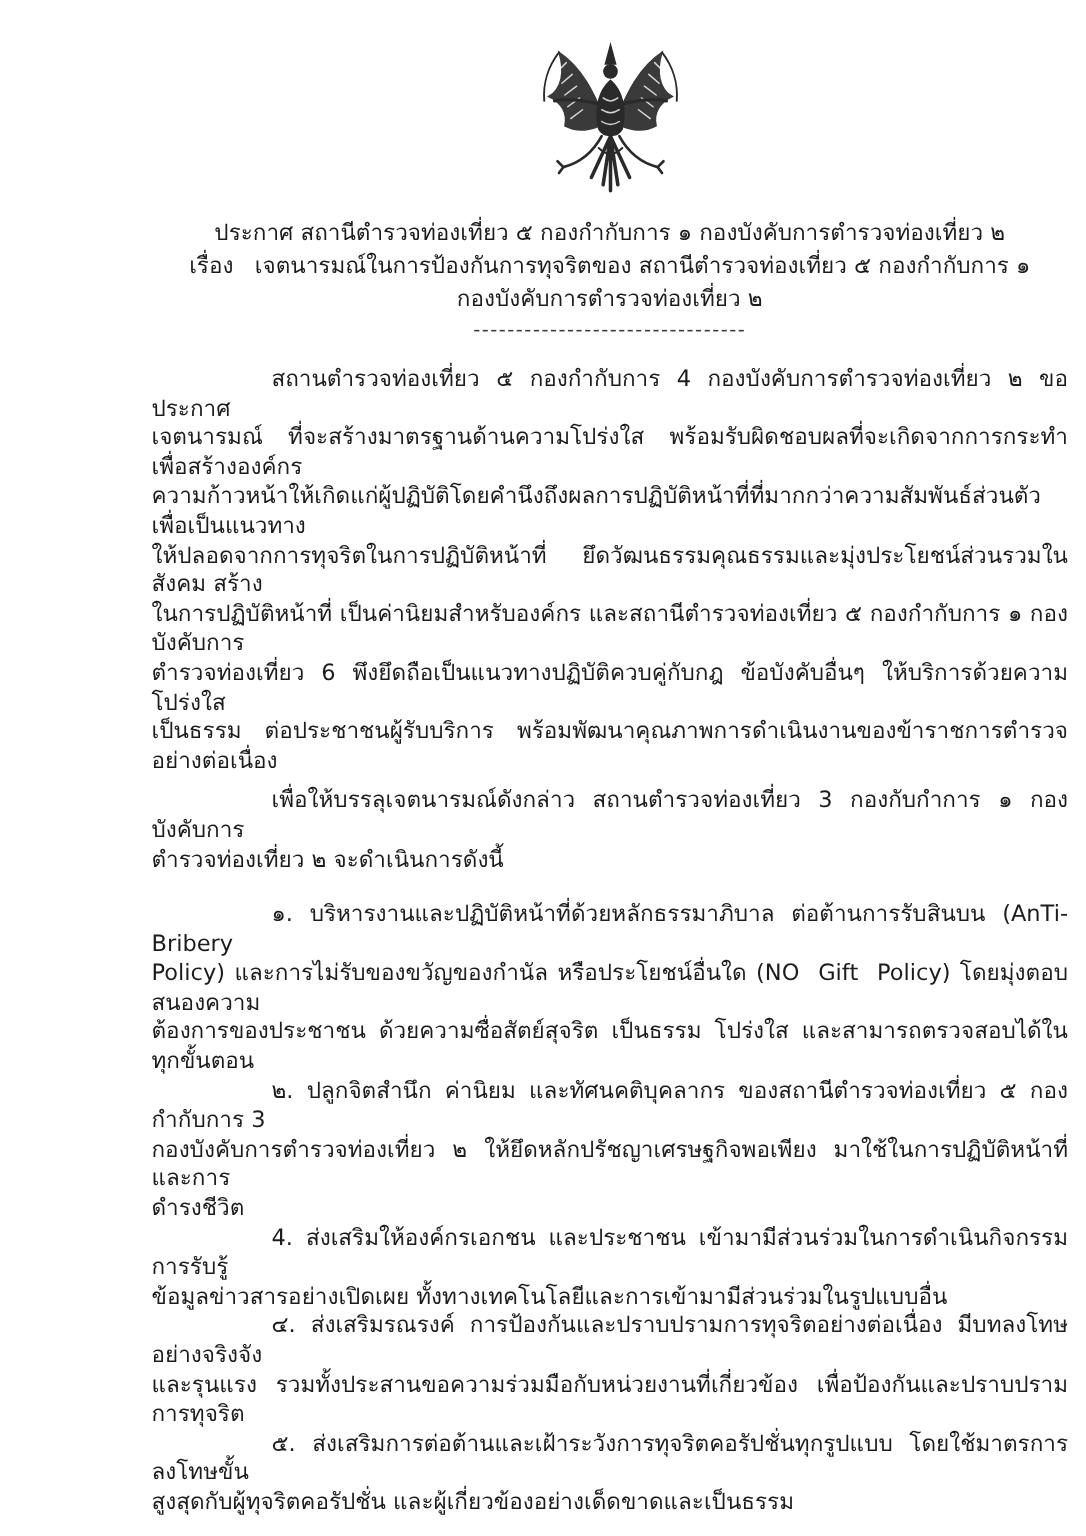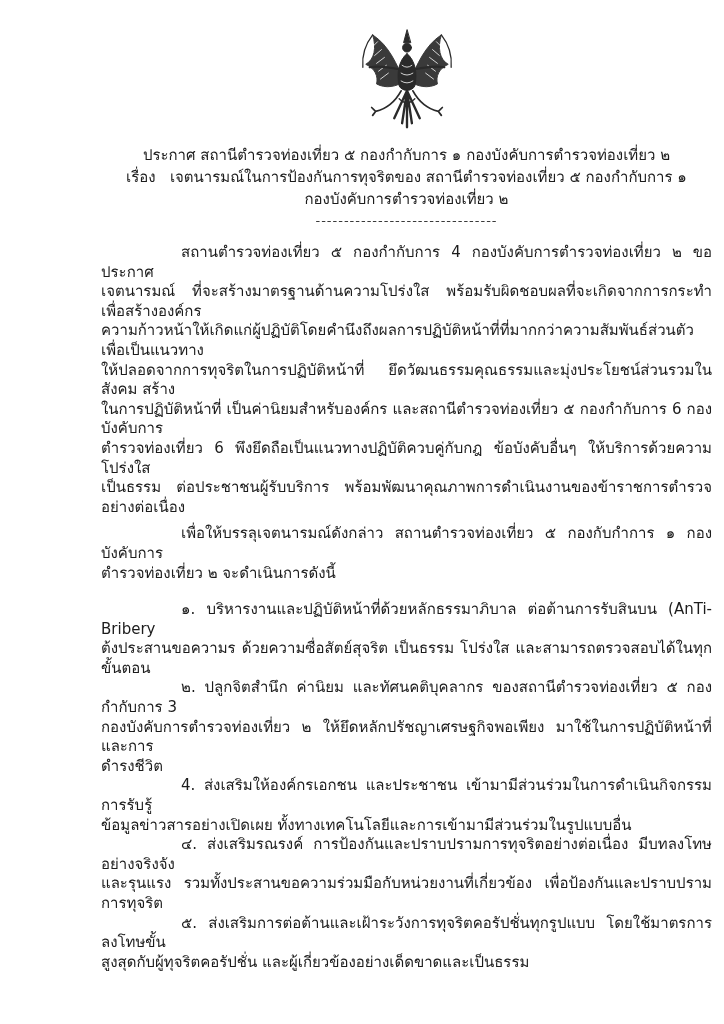--- a/index.html
+++ b/index.html
@@ -74,34 +74,35 @@
       <div>กองบังคับการตำรวจท่องเที่ยว ๒</div>
     </div>
 
     <div class="divider">--------------------------------</div>
 
     <div class="body-block p1">
         <div class="line first">สถานตำรวจท่องเที่ยว ๕ กองกำกับการ 4 กองบังคับการตำรวจท่องเที่ยว ๒ ขอประกาศ</div>
         <div class="line">เจตนารมณ์ ที่จะสร้างมาตรฐานด้านความโปร่งใส พร้อมรับผิดชอบผลที่จะเกิดจากการกระทำ เพื่อสร้างองค์กร</div>
         <div class="line">ความก้าวหน้าให้เกิดแก่ผู้ปฏิบัติโดยคำนึงถึงผลการปฏิบัติหน้าที่ที่มากกว่าความสัมพันธ์ส่วนตัว เพื่อเป็นแนวทาง</div>
         <div class="line">ให้ปลอดจากการทุจริตในการปฏิบัติหน้าที่ ยึดวัฒนธรรมคุณธรรมและมุ่งประโยชน์ส่วนรวมในสังคม สร้าง</div>
-        <div class="line">ในการปฏิบัติหน้าที่ เป็นค่านิยมสำหรับองค์กร และสถานีตำรวจท่องเที่ยว ๕ กองกำกับการ 6 กองบังคับการ</div>
+        <div class="line">ในการปฏิบัติหน้าที่ เป็นค่านิยมสำหรับองค์กร และสถานีตำรวจท่องเที่ยว ๕ กองกำกับการ ๑ กองบังคับการ</div>
         <div class="line">ตำรวจท่องเที่ยว 6 พึงยึดถือเป็นแนวทางปฏิบัติควบคู่กับกฎ ข้อบังคับอื่นๆ ให้บริการด้วยความโปร่งใส</div>
         <div class="line">เป็นธรรม ต่อประชาชนผู้รับบริการ พร้อมพัฒนาคุณภาพการดำเนินงานของข้าราชการตำรวจอย่างต่อเนื่อง</div>
       </div>
 
     <div class="body-block p2">
-        <div class="line first">เพื่อให้บรรลุเจตนารมณ์ดังกล่าว สถานตำรวจท่องเที่ยว ๕ กองกับกำการ ๑ กองบังคับการ</div>
+        <div class="line first">เพื่อให้บรรลุเจตนารมณ์ดังกล่าว สถานตำรวจท่องเที่ยว 3 กองกับกำการ ๑ กองบังคับการ</div>
         <div class="line">ตำรวจท่องเที่ยว ๒ จะดำเนินการดังนี้</div>
       </div>
 
     <div class="items">
       <div class="body-block policy-item">
           <div class="line first">๑. บริหารงานและปฏิบัติหน้าที่ด้วยหลักธรรมาภิบาล ต่อต้านการรับสินบน (AnTi-Bribery</div>
-          <div class="line">ต้งประสานขอความร ด้วยความซื่อสัตย์สุจริต เป็นธรรม โปร่งใส และสามารถตรวจสอบได้ในทุกขั้นตอน</div>
+          <div class="line">Policy) และการไม่รับของขวัญของกำนัล หรือประโยชน์อื่นใด (NO  Gift  Policy) โดยมุ่งตอบสนองความ</div>
+          <div class="line">ต้องการของประชาชน ด้วยความซื่อสัตย์สุจริต เป็นธรรม โปร่งใส และสามารถตรวจสอบได้ในทุกขั้นตอน</div>
         </div>
       <div class="body-block policy-item">
           <div class="line first">๒. ปลูกจิตสำนึก ค่านิยม และทัศนคติบุคลากร ของสถานีตำรวจท่องเที่ยว ๕ กองกำกับการ 3</div>
           <div class="line">กองบังคับการตำรวจท่องเที่ยว ๒ ให้ยึดหลักปรัชญาเศรษฐกิจพอเพียง มาใช้ในการปฏิบัติหน้าที่และการ</div>
           <div class="line">ดำรงชีวิต</div>
         </div>
       <div class="body-block policy-item">
           <div class="line first">4. ส่งเสริมให้องค์กรเอกชน และประชาชน เข้ามามีส่วนร่วมในการดำเนินกิจกรรม การรับรู้</div>
           <div class="line">ข้อมูลข่าวสารอย่างเปิดเผย ทั้งทางเทคโนโลยีและการเข้ามามีส่วนร่วมในรูปแบบอื่น</div>
         </div>

